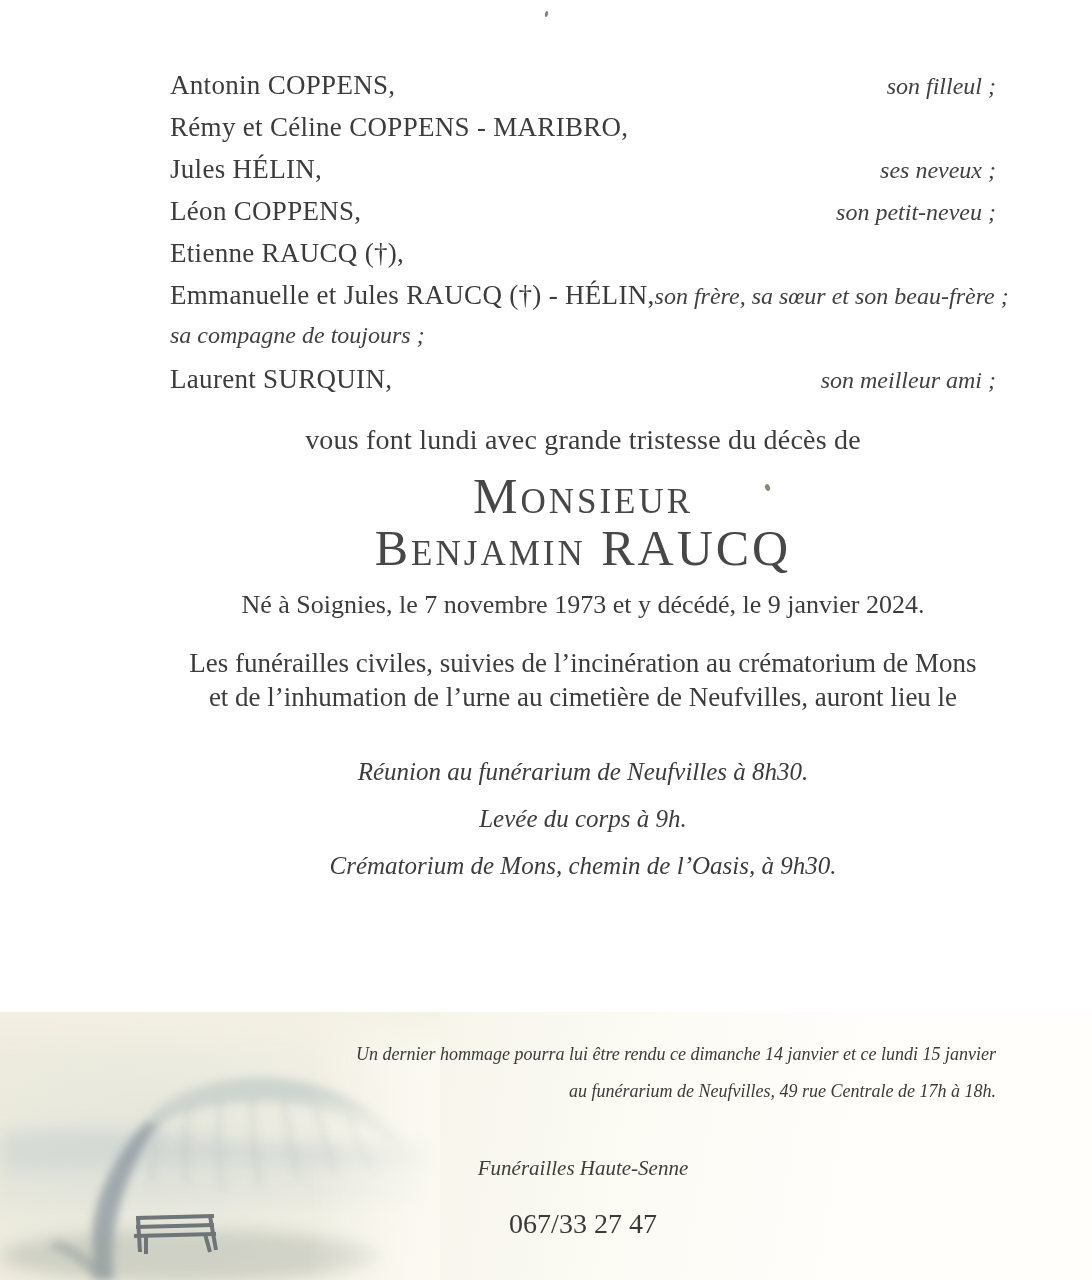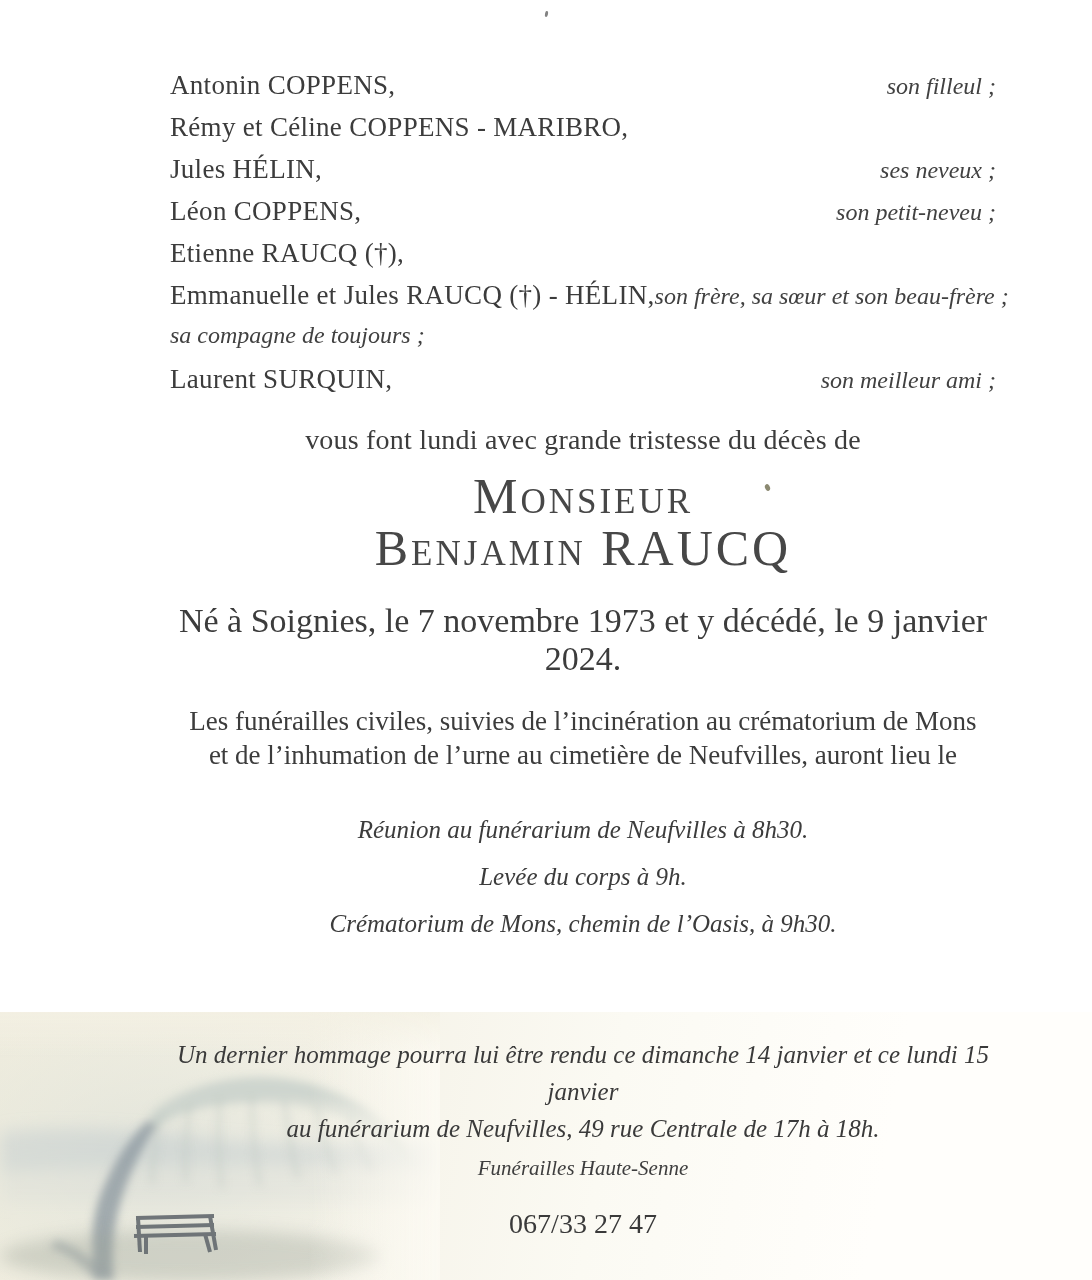--- a/index.html
+++ b/index.html
@@ -46,23 +46,23 @@
     text-align:center;
     color:#474747;
   }
   .title-line {
     font-variant:small-caps;
     font-size:50px;
     line-height:52px;
     letter-spacing:3px;
   }
   .birth-death {
-    margin-top:28px;
-    text-align:center;
-    font-size:34px;
+    margin-top:16px;
+    text-align:center;
+    font-size:26px;
   }
   .funeral-info {
     margin-top:26px;
     text-align:center;
     font-size:27px;
     line-height:34px;
   }
   .funeral-date {
     margin-top:50px;
     text-align:center;
@@ -90,23 +90,23 @@
   }
   .band-content {
     position:absolute;
     left:170px; top:0;
     width:826px;
     height:100%;
   }
   .tribute {
     position:absolute;
     top:24px; left:0; width:100%;
-    text-align:center;
-    font-style:italic;
-    font-size:25px;
+    text-align:right;
+    font-style:italic;
+    font-size:18px;
     line-height:37px;
     color:#3a3a3a;
   }
   .funeral-home {
     position:absolute;
     top:144px; left:0; width:100%;
     text-align:center;
     font-style:italic;
     font-size:21px;
     color:#3e3e3e;

